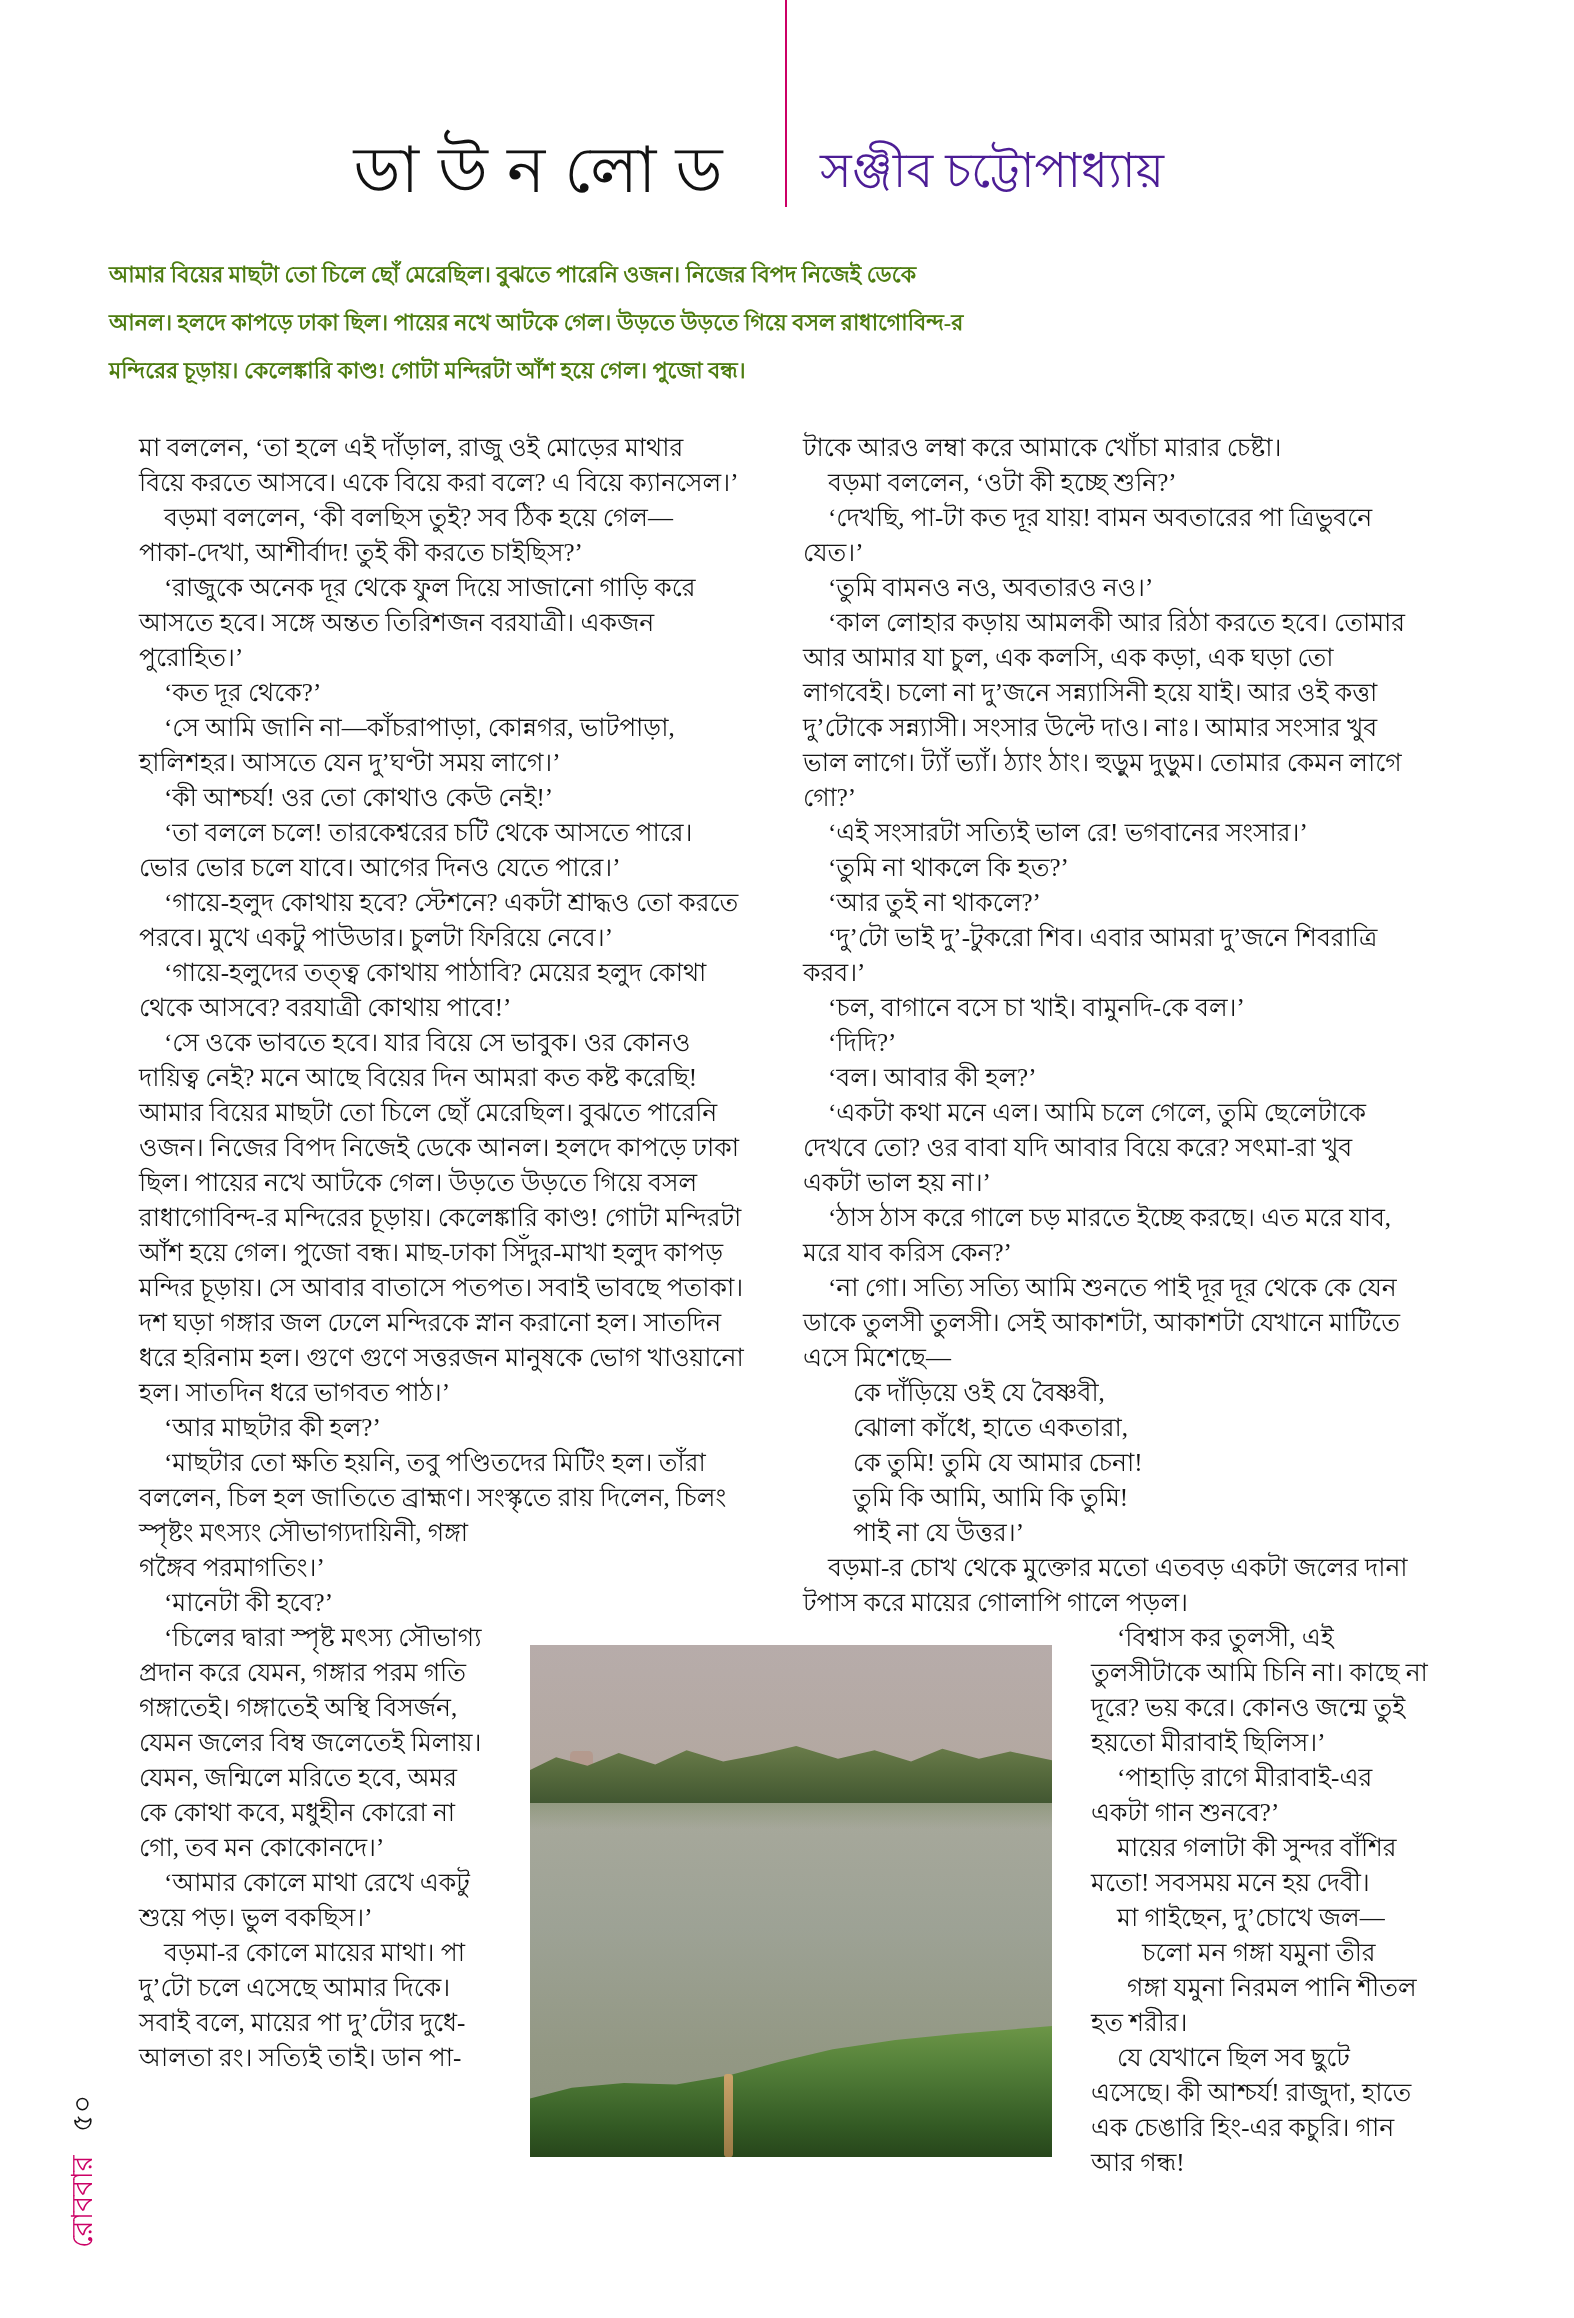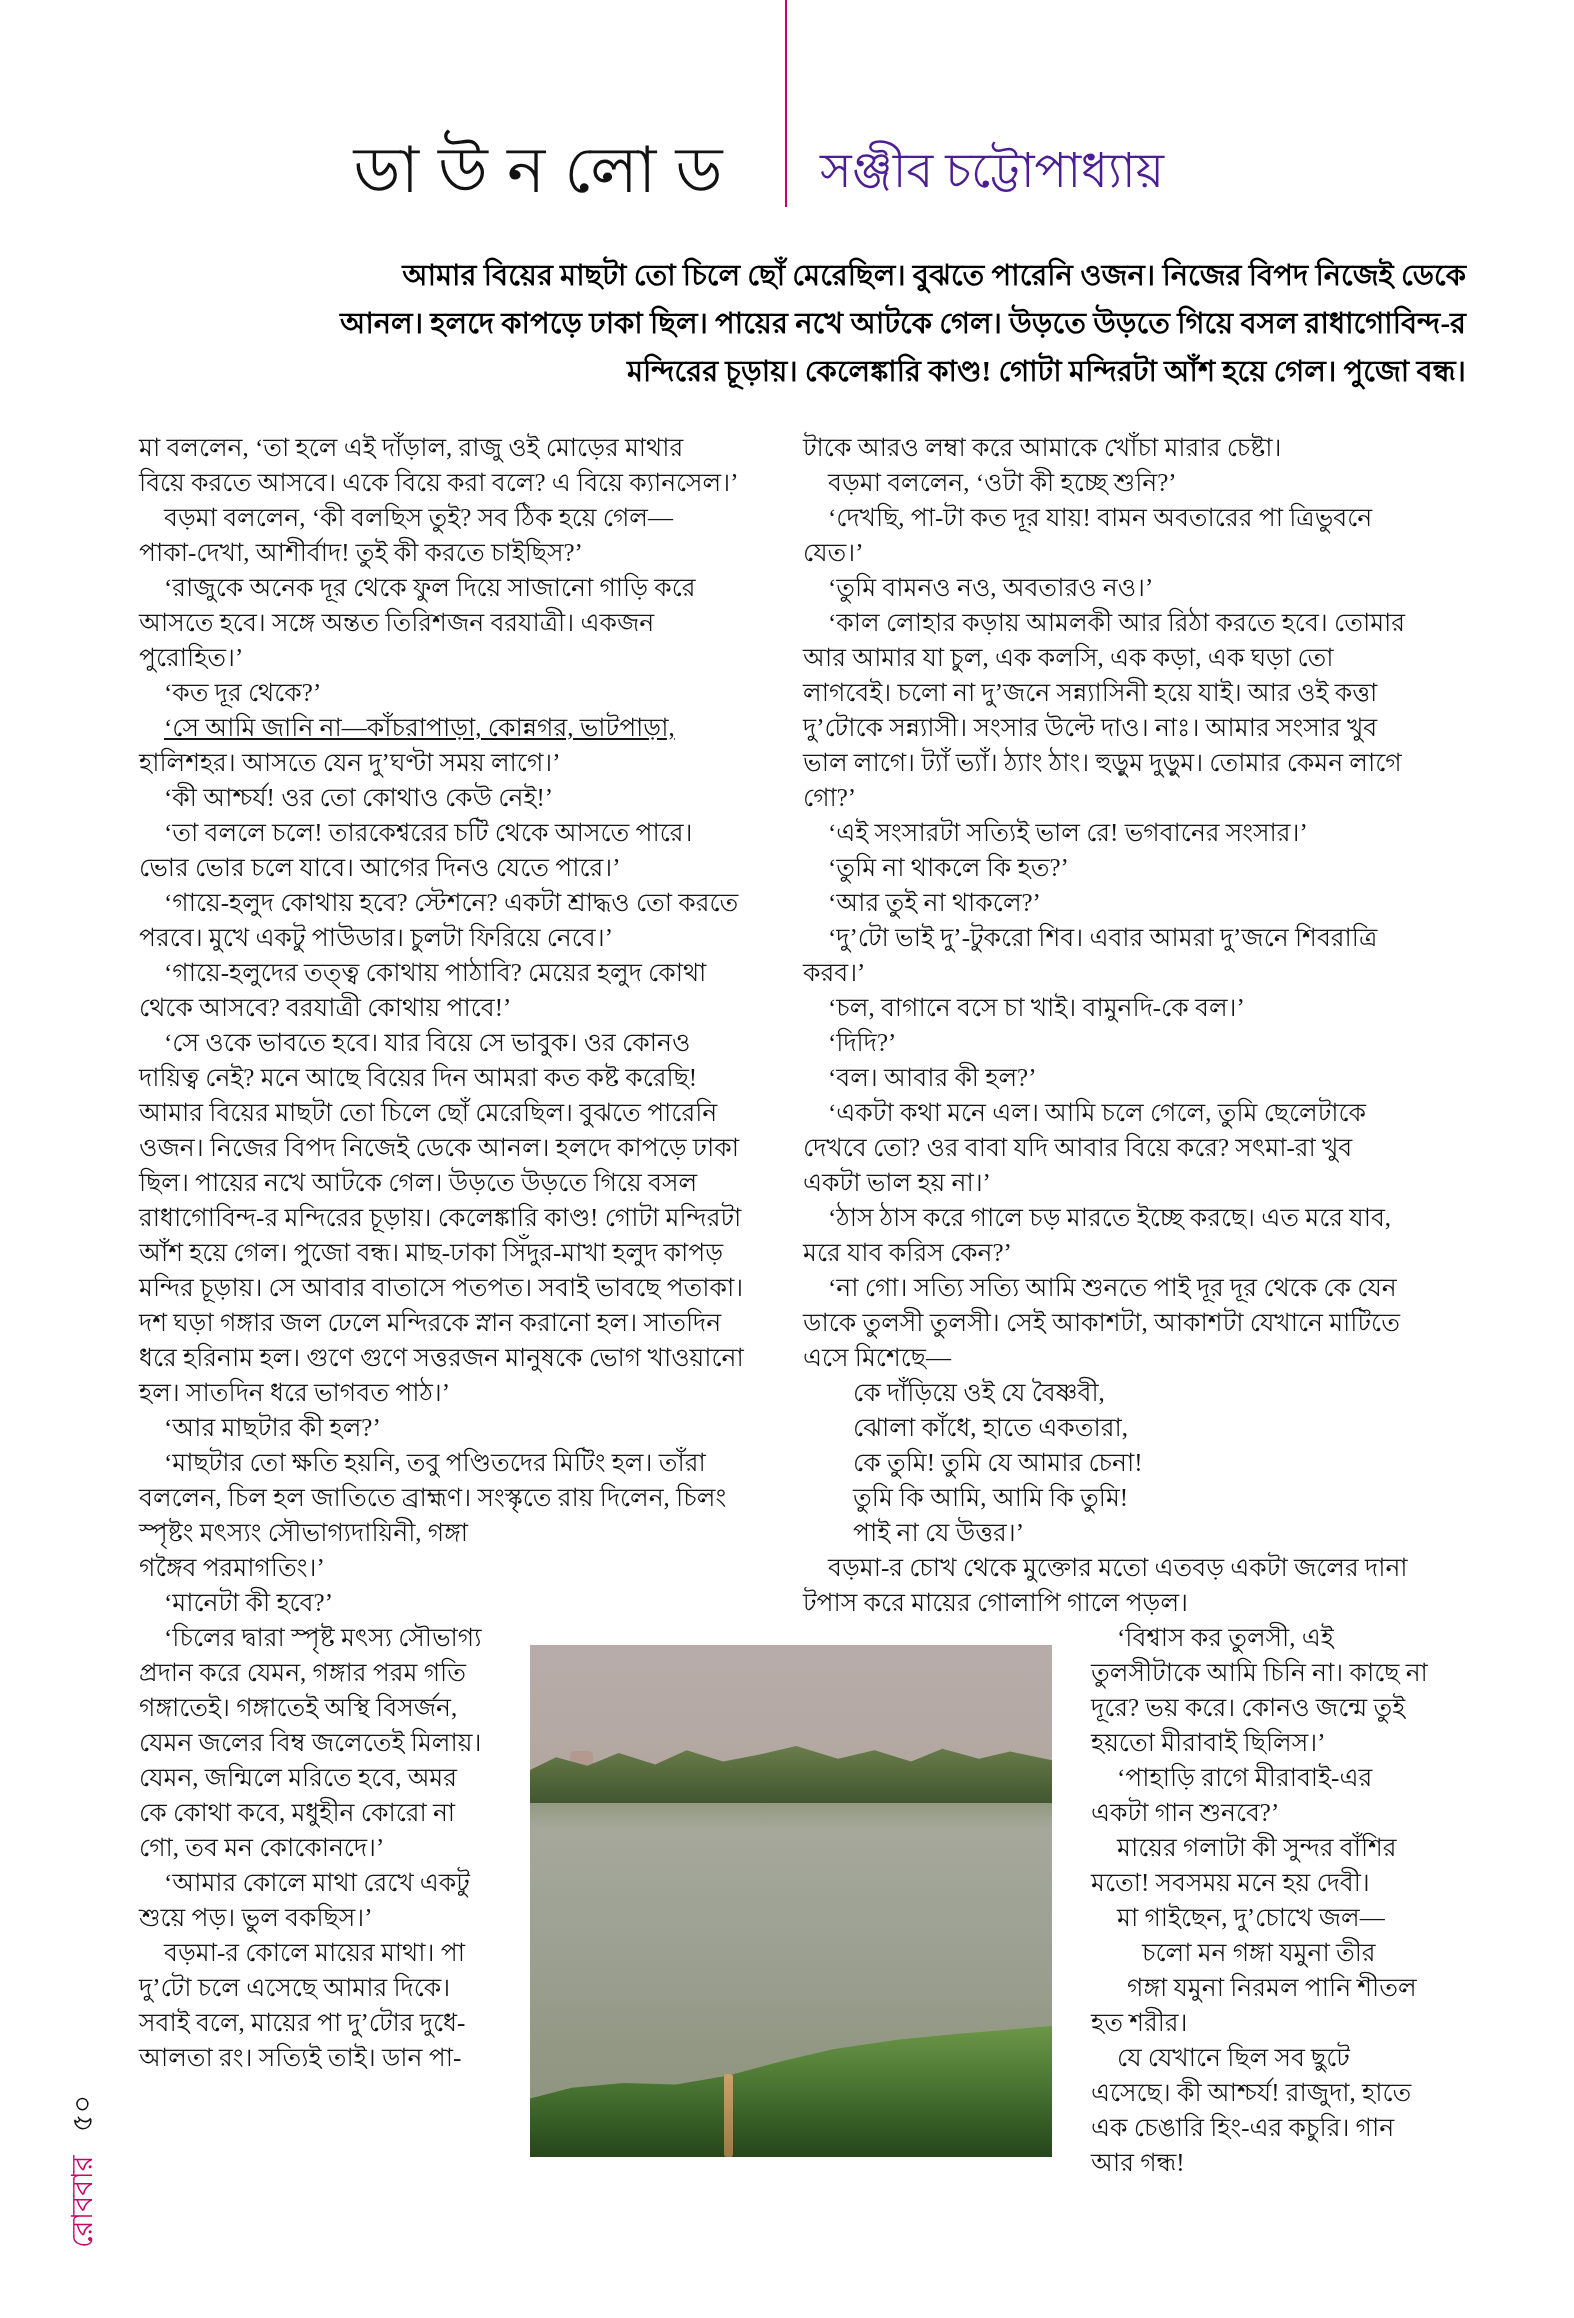--- a/index.html
+++ b/index.html
@@ -7,22 +7,22 @@
         font-family:"Liberation Serif","DejaVu Serif",serif;color:#151515;}
 
   
   .top-rule{position:absolute;left:785px;top:0;width:2.3px;height:207px;background:#cc0066;}
   .header-title{position:absolute;left:308px;top:140px;width:416px;text-align:right;
                 font-size:64px;line-height:62px;color:#121212;white-space:nowrap;letter-spacing:1.5px;}
   .header-author{position:absolute;left:820px;top:140px;font-size:48px;line-height:62px;
                  color:#4c1d95;white-space:nowrap;}
 
   
-  .lead{position:absolute;left:109px;top:251px;width:1357px;text-align:right;
-        font-weight:700;font-size:29px;color:#000000;}
+  .lead{position:absolute;left:109px;top:251px;width:1357px;text-align:left;
+        font-weight:700;font-size:22px;color:#4d7c0f;}
   .lead-line{height:48px;line-height:48px;white-space:nowrap;}
 
   
   .col{position:absolute;top:430px;font-size:25px;}
   .col-left{left:139px;width:641px;}
   .col-right{left:803px;width:668px;}
   .line{height:35px;line-height:35px;white-space:nowrap;}
 
   
   .photo{position:absolute;left:530px;top:1645px;width:522px;height:512px;overflow:hidden;background:#9aa091;}
@@ -70,21 +70,21 @@
 
   <div class="col col-left">
       <div class="line">মা বললেন, ‘তা হলে এই দাঁড়াল, রাজু ওই মোড়ের মাথার</div>
       <div class="line">বিয়ে করতে আসবে। একে বিয়ে করা বলে? এ বিয়ে ক্যানসেল।’</div>
       <div class="line" style="padding-left: 25px;">বড়মা বললেন, ‘কী বলছিস তুই? সব ঠিক হয়ে গেল—</div>
       <div class="line">পাকা-দেখা, আশীর্বাদ! তুই কী করতে চাইছিস?’</div>
       <div class="line" style="padding-left: 25px;">‘রাজুকে অনেক দূর থেকে ফুল দিয়ে সাজানো গাড়ি করে</div>
       <div class="line">আসতে হবে। সঙ্গে অন্তত তিরিশজন বরযাত্রী। একজন</div>
       <div class="line">পুরোহিত।’</div>
       <div class="line" style="padding-left: 25px;">‘কত দূর থেকে?’</div>
-      <div class="line" style="padding-left: 25px; text-decoration: underline;">‘সে আমি জানি না—কাঁচরাপাড়া, কোন্নগর, ভাটপাড়া,</div>
+      <div class="line" style="padding-left: 25px;">‘সে আমি জানি না—কাঁচরাপাড়া, কোন্নগর, ভাটপাড়া,</div>
       <div class="line">হালিশহর। আসতে যেন দু’ঘণ্টা সময় লাগে।’</div>
       <div class="line" style="padding-left: 25px;">‘কী আশ্চর্য! ওর তো কোথাও কেউ নেই!’</div>
       <div class="line" style="padding-left: 25px;">‘তা বললে চলে! তারকেশ্বরের চটি থেকে আসতে পারে।</div>
       <div class="line">ভোর ভোর চলে যাবে। আগের দিনও যেতে পারে।’</div>
       <div class="line" style="padding-left: 25px;">‘গায়ে-হলুদ কোথায় হবে? স্টেশনে? একটা শ্রাদ্ধও তো করতে</div>
       <div class="line">পরবে। মুখে একটু পাউডার। চুলটা ফিরিয়ে নেবে।’</div>
       <div class="line" style="padding-left: 25px;">‘গায়ে-হলুদের তত্ত্ব কোথায় পাঠাবি? মেয়ের হলুদ কোথা</div>
       <div class="line">থেকে আসবে? বরযাত্রী কোথায় পাবে!’</div>
       <div class="line" style="padding-left: 25px;">‘সে ওকে ভাবতে হবে। যার বিয়ে সে ভাবুক। ওর কোনও</div>
       <div class="line">দায়িত্ব নেই? মনে আছে বিয়ের দিন আমরা কত কষ্ট করেছি!</div>

